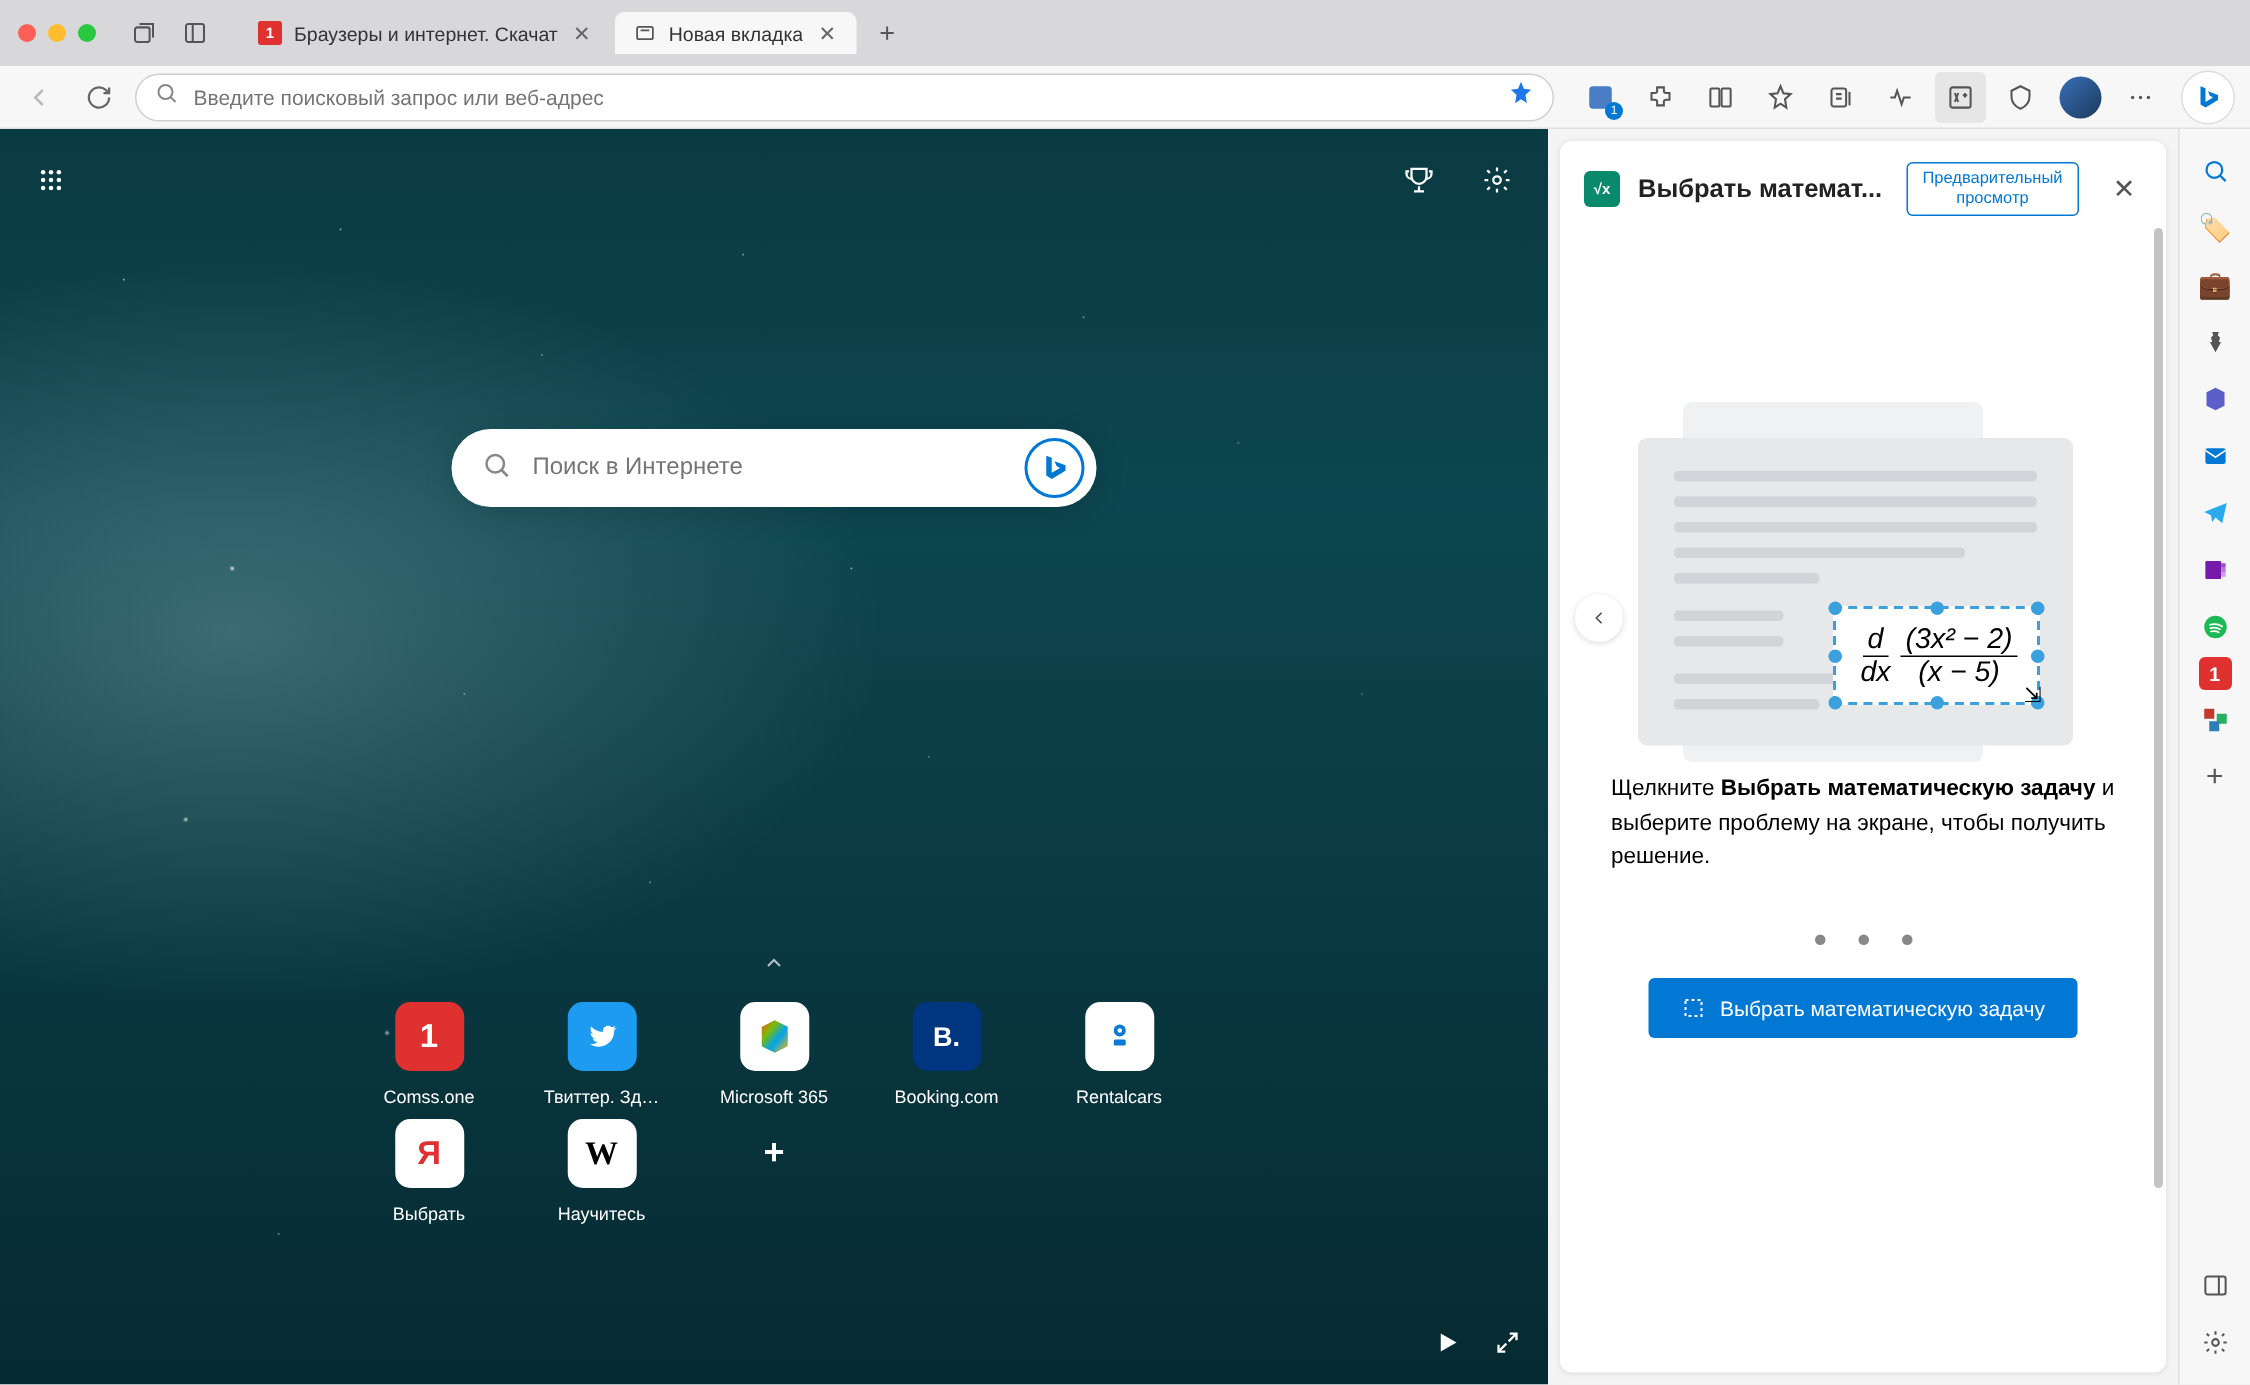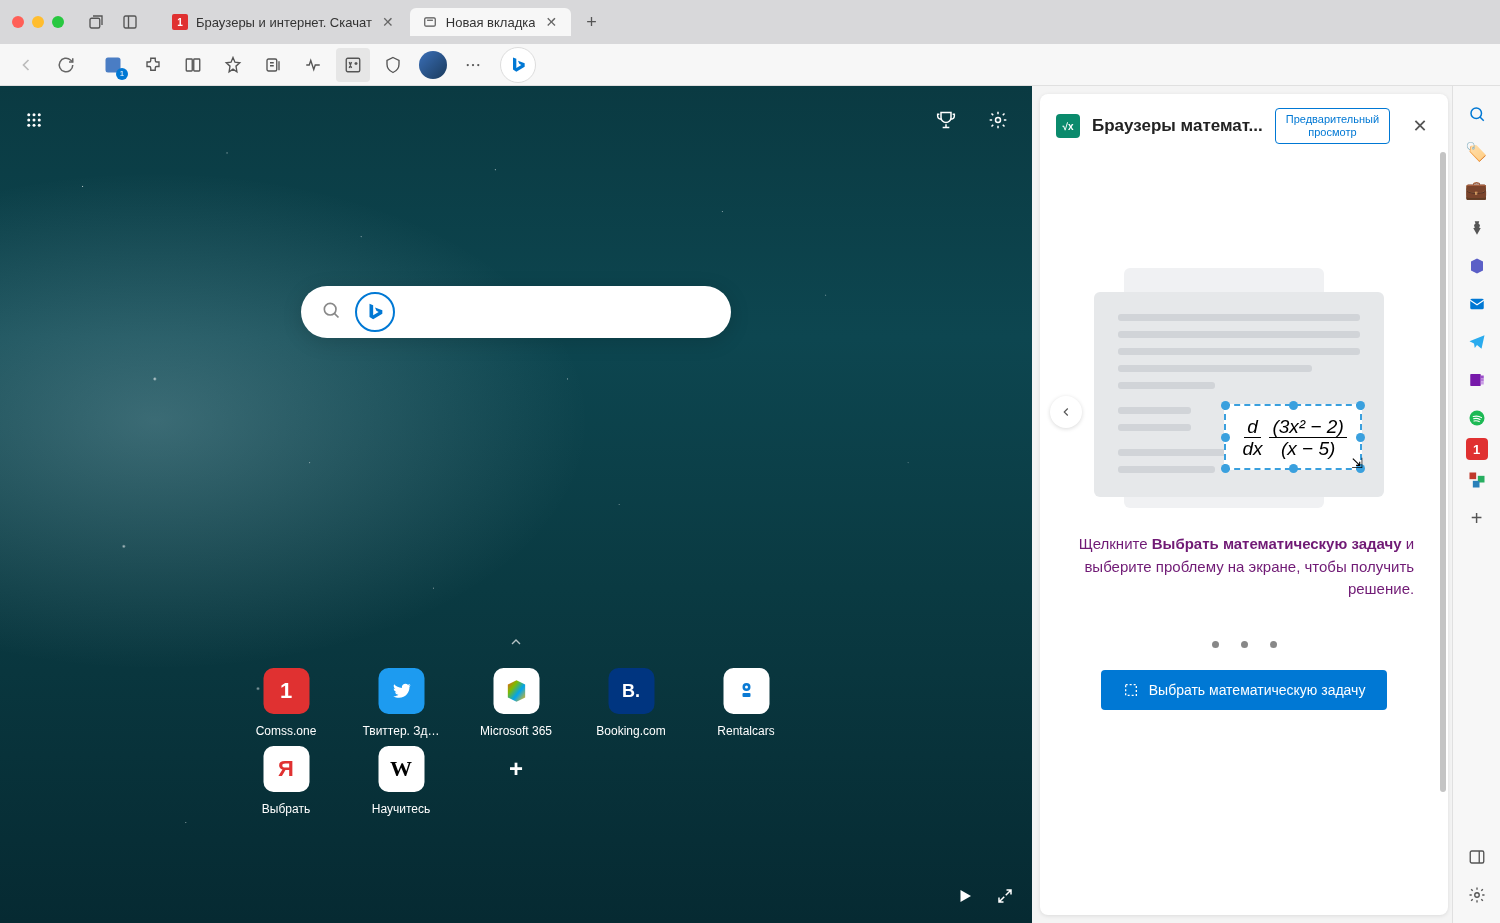--- a/index.html
+++ b/index.html
@@ -85,21 +85,21 @@
 .handle.tl { top: -5px; left: -5px; } .handle.tr { top: -5px; right: -5px; } .handle.bl { bottom: -5px; left: -5px; } .handle.br { bottom: -5px; right: -5px; }
 .handle.tm { top: -5px; left: calc(50% - 4px); } .handle.bm { bottom: -5px; left: calc(50% - 4px); }
 .handle.ml { top: calc(50% - 4px); left: -5px; } .handle.mr { top: calc(50% - 4px); right: -5px; }
 .frac { display: inline-flex; flex-direction: column; align-items: center; line-height: 1; }
 .frac .num { border-bottom: 1px solid #000; padding: 0 3px 1px; }
 .frac .den { padding: 1px 3px 0; }
 .cursor-resize { position: absolute; bottom: -3px; right: -3px; font-style: normal; font-size: 14px; color: #000; }
 .nav-circle { position: absolute; top: 238px; left: 10px; width: 32px; height: 32px; border-radius: 50%; background: #fff; box-shadow: 0 1px 4px rgba(0,0,0,0.15); display: flex; align-items: center; justify-content: center; cursor: pointer; color: #555; }
 
 .panel-heading { font-size: 22px; font-weight: 600; color: #222; text-align: center; margin-top: 64px; padding: 0 30px; line-height: 1.3; }
-.panel-desc { font-size: 15px; color: #701a75; text-align: right; margin-top: 25px; padding: 0 34px; line-height: 1.5; }
+.panel-desc { font-size: 15px; color: #000000; text-align: left; margin-top: 7px; padding: 0 34px; line-height: 1.5; }
 .panel-desc b { font-weight: 600; }
 .dots { display: flex; gap: 22px; margin-top: 40px; }
 .dot { width: 7px; height: 7px; border-radius: 50%; background: #888; cursor: pointer; }
 .panel-cta { margin-top: 22px; background: #0078d4; color: #fff; border: none; padding: 12px 22px; border-radius: 4px; font-size: 14px; cursor: pointer; display: flex; align-items: center; gap: 10px; }
 
 .panel-scrollbar { position: absolute; top: 58px; right: 2px; width: 6px; height: 640px; background: #c4c4c4; border-radius: 3px; }
 
 
 .sidebar-strip { width: 48px; background: #f7f7f7; border-left: 1px solid #e0e0e0; display: flex; flex-direction: column; align-items: center; padding: 10px 0; gap: 2px; }
 .strip-icon { width: 36px; height: 36px; display: flex; align-items: center; justify-content: center; cursor: pointer; border-radius: 4px; font-size: 18px; }
@@ -150,20 +150,34 @@
   <div class="nav-btn disabled">
     <svg width="20" height="20" viewBox="0 0 24 24" fill="none" stroke="currentColor" stroke-width="2">
         <path d="M15 18l-6-6 6-6"></path>
       </svg>
   </div>
   <div class="nav-btn">
     <svg width="18" height="18" viewBox="0 0 24 24" fill="none" stroke="currentColor" stroke-width="2">
         <path d="M21 12a9 9 0 1 1-3-6.7L21 8"></path>
         <path d="M21 3v5h-5"></path>
       </svg>
+  </div>
+  <div class="omnibox">
+    <span class="omnibox-icon">
+      <svg width="16" height="16" viewBox="0 0 24 24" fill="none" stroke="currentColor" stroke-width="2">
+          <circle cx="11" cy="11" r="7"></circle>
+          <line x1="21" y1="21" x2="16" y2="16"></line>
+        </svg>
+    </span>
+    <input type="text" placeholder="Введите поисковый запрос или веб-адрес" style="">
+    <span class="fav-icon">
+      <svg width="18" height="18" viewBox="0 0 24 24" fill="currentColor">
+          <path d="M12 2l2.6 6.3L21 9l-5 4.5L17.2 21 12 17.5 6.8 21 8 13.5 3 9l6.4-0.7z"></path>
+        </svg>
+    </span>
   </div>
   <div class="toolbar-actions">
     <div class="ta-btn">
       <svg width="20" height="20" viewBox="0 0 24 24" fill="#4a7dc4">
           <rect x="3" y="3" width="18" height="18" rx="3"></rect>
         </svg>
       <span class="badge">1</span>
     </div>
     <div class="ta-btn">
       <svg width="18" height="18" viewBox="0 0 24 24" fill="none" stroke="currentColor" stroke-width="1.8">
@@ -256,20 +270,21 @@
       </div>
     </div>
 
     <div class="ntp-search">
       <span class="ntp-search-icon">
         <svg width="20" height="20" viewBox="0 0 24 24" fill="none" stroke="currentColor" stroke-width="2">
             <circle cx="11" cy="11" r="7"></circle>
             <line x1="21" y1="21" x2="16" y2="16"></line>
           </svg>
       </span>
+      <input type="text" placeholder="Поиск в Интернете" style="">
       <div class="bing-chat-btn">
         <svg width="22" height="22" viewBox="0 0 24 24" fill="#0078d4">
             <path d="M6 3l4 1.5v11L16 12l-2.5-1.5L12 7l8 3v4l-10 6-4-2.5z"></path>
           </svg>
       </div>
     </div>
 
     <div class="collapse-top">
       <svg width="16" height="16" viewBox="0 0 24 24" fill="none" stroke="currentColor" stroke-width="2">
           <path d="M6 15l6-6 6 6"></path>
@@ -344,21 +359,21 @@
           </svg>
       </div>
     </div>
   </div>
 
   <div class="sidepanel">
     <div class="panel-body">
       <div class="panel-card">
         <div class="panel-header">
           <div class="panel-app-icon">√x</div>
-          <div class="panel-title">Браузеры математ...</div>
+          <div class="panel-title">Выбрать математ...</div>
           <div class="preview-badge">
             <span>Предварительный</span><br><span>просмотр</span>
           </div>
           <div class="panel-close">✕</div>
         </div>
 
         <div class="panel-content">
           <div class="nav-circle">
             <svg width="14" height="14" viewBox="0 0 24 24" fill="none" stroke="currentColor" stroke-width="2">
                 <path d="M15 18l-6-6 6-6"></path>

